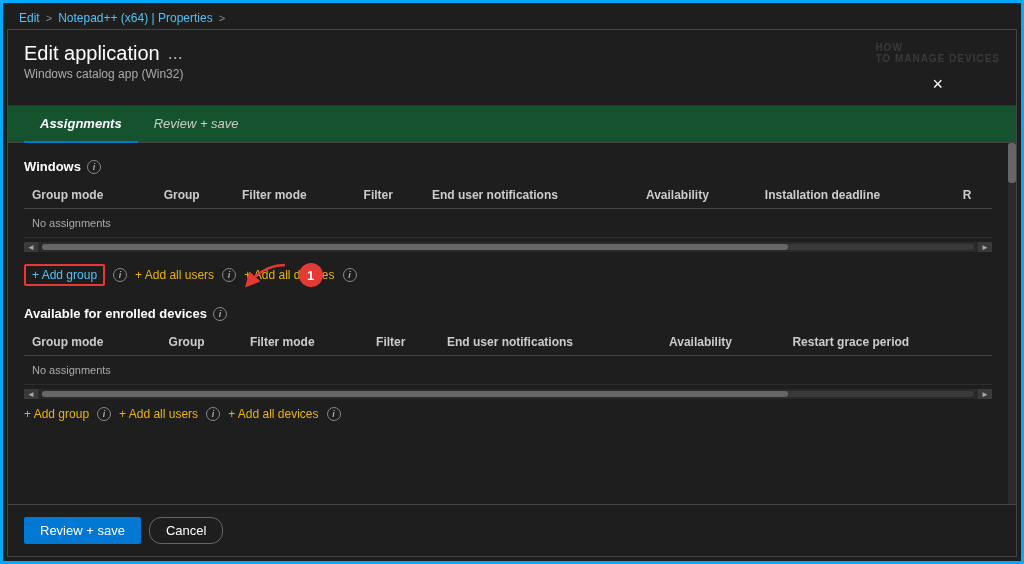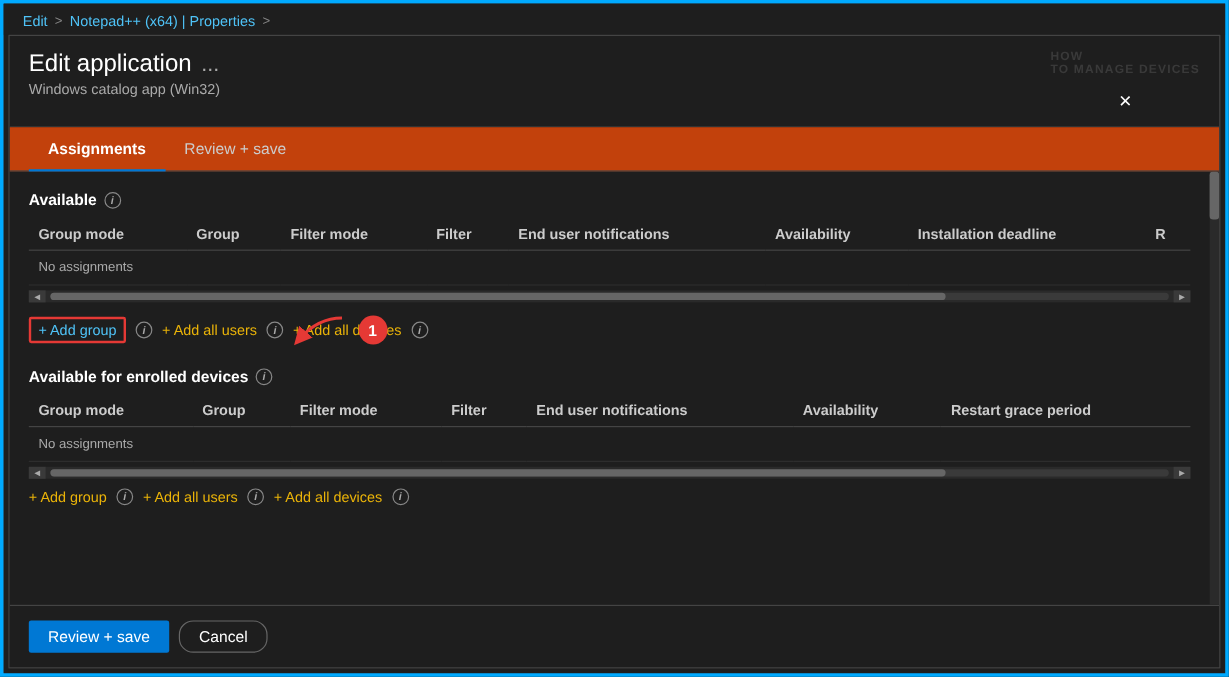--- a/index.html
+++ b/index.html
@@ -69,21 +69,22 @@
       font-size: 18px;
       cursor: pointer;
       padding: 2px 6px;
     }
 
     
     .tabs {
       display: flex;
       padding: 0 16px;
       border-bottom: 1px solid #444;
-      background: #c2410c;
+      background: #14532d;
+      font-style: italic;
     }
     .tab {
       padding: 10px 16px;
       cursor: pointer;
       font-size: 13px;
       color: #ccc;
       border-bottom: 2px solid transparent;
       margin-bottom: -1px;
     }
     .tab.active {
@@ -324,21 +325,21 @@
       <div class="tab">
         <span>Review + save</span>
       </div>
     </div>
 
     <div class="main-area">
       <div class="dialog-content">
 
         <div class="section">
           <div class="section-title">
-            <span>Available</span>
+            <span>Windows</span>
             <span class="info-icon">i</span>
           </div>
           <table class="assign-table">
             <thead>
               <tr>
                 <th>Group mode</th>
                 <th>Group</th>
                 <th>Filter mode</th>
                 <th>Filter</th>
                 <th>End user notifications</th>

